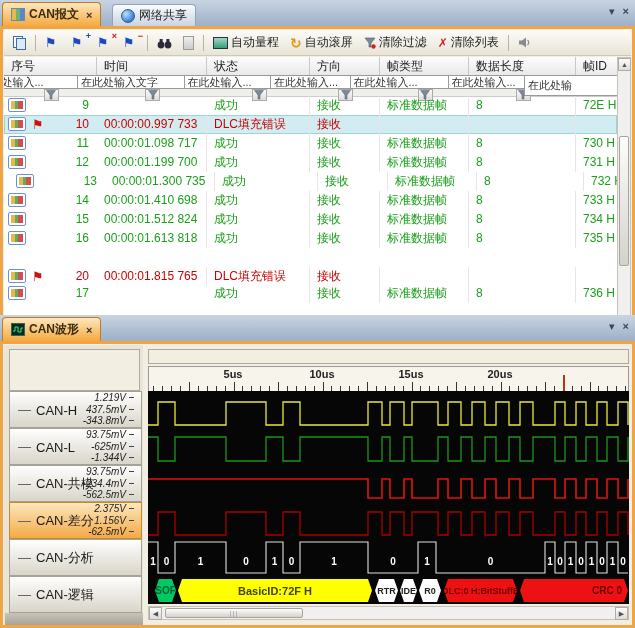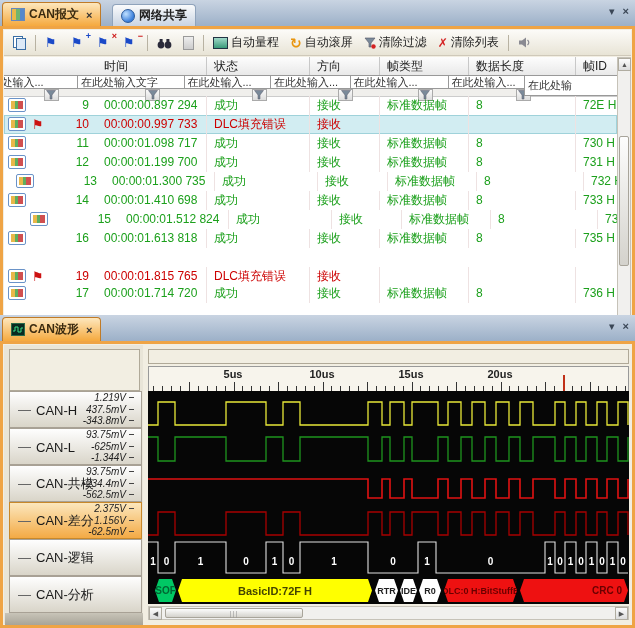--- a/index.html
+++ b/index.html
@@ -3,21 +3,21 @@
 <meta charset="utf-8">
 <style>
   html,body{margin:0;padding:0;}
   .stage{position:relative;width:635px;height:628px;background:#d8d4ca;overflow:hidden;
     font-family:"Liberation Sans","DejaVu Sans",sans-serif;font-size:12px;color:#222;}
   .panel{position:absolute;left:0;width:635px;}
   
   .tabbar{position:relative;height:26px;background:linear-gradient(#c9d4e2,#9cb0c8);border-bottom:1px solid #e89c3c;}
   .tab{position:absolute;bottom:0;height:21px;display:flex;align-items:center;gap:4px;padding:0 8px;
     border:1px solid #8fa3bb;border-bottom:none;border-radius:4px 4px 0 0;
-    background:linear-gradient(#fafbfc,#c9d4e2);font-size:12px;cursor:default;font-weight:bold;}
+    background:linear-gradient(#fafbfc,#c9d4e2);font-size:12px;cursor:default;}
   .tab.active{height:23px;background:linear-gradient(#fde7bd,#f5a93e);border-color:#c07b28;font-weight:bold;color:#3a2a10;}
   .tab .closex{font-weight:bold;color:#333;font-size:11px;margin-left:3px;}
   .chrome-btns{position:absolute;right:6px;top:5px;display:flex;gap:8px;color:#3a4656;font-size:11px;font-weight:bold;}
   .chrome-btns span{cursor:default;}
   .tabicon{display:inline-block;width:12px;height:11px;position:relative;}
   .ti-grid{background:#fff;border:1px solid #6688bb;background:linear-gradient(90deg,#e8b84a 33%,#6fb56f 33%,#6fb56f 66%,#5588cc 66%);}
   .ti-globe{width:12px;height:12px;border-radius:50%;background:radial-gradient(circle at 4px 4px,#bfe0ff,#3a7edb 70%);border:1px solid #2a5a9a;}
   .ti-wave{background:#0a2a20;border:1px solid #2a6a4a;}
   .ti-wave svg{position:absolute;left:0;top:0;}
   
@@ -172,20 +172,21 @@
         <span class="tsep"></span>
         <span class="tbtn">
           <svg width="13" height="13">
               <polygon points="1,4.5 4,4.5 8,1.5 8,11.5 4,8.5 1,8.5" fill="#8a8a92"></polygon>
               <path d="M9.5 4 q2.6 2.5 0 5" stroke="#8a8a92" fill="none" stroke-width="1.2"></path>
             </svg>
         </span>
       </div>
       <div class="tablewrap">
         <div class="thead" id="thead">
+            <div class="th" style="left: 0px; width: 93px;">序号</div>
             <div class="th" style="left: 93px; width: 110px;">时间</div>
             <div class="th" style="left: 203px; width: 103px;">状态</div>
             <div class="th" style="left: 306px; width: 70px;">方向</div>
             <div class="th" style="left: 376px; width: 89px;">帧类型</div>
             <div class="th" style="left: 465px; width: 107px;">数据长度</div>
             <div class="th" style="left: 572px; width: 46px;">帧ID</div>
           </div>
         <div class="tfilter" id="tfilter">
             <div class="filter-cell" style="left: 0px; width: 93px;">
               <input class="filter-input" readonly="" value="在此处输入..." style="">
@@ -238,21 +239,20 @@
             <div class="filter-cell" style="left: 572px; width: 46px;">
               <input class="filter-input" readonly="" value="在此处输" style="">
             </div>
           </div>
         <div class="trows" id="trows">
             <div class="t-row" style="top: 0px;">
               <span class="msg-icon">
                 <i></i>
               </span>
               <span class="c-no">9</span>
-              <span class="cell" style="left: 93px; width: 110px;">00:00:00.897 294</span>
               <span class="cell" style="left: 203px; width: 103px;">成功</span>
               <span class="cell" style="left: 306px; width: 70px;">接收</span>
               <span class="cell" style="left: 376px; width: 89px;">标准数据帧</span>
               <span class="cell" style="left: 465px; width: 107px;">8</span>
               <span class="cell" style="left: 572px; width: 46px;">72E H</span>
             </div>
             <div class="t-row err sel" style="top: 19px;">
               <span class="msg-icon">
                 <i></i>
               </span>
@@ -306,21 +306,21 @@
                 <i></i>
               </span>
               <span class="c-no">14</span>
               <span class="cell" style="left: 93px; width: 110px;">00:00:01.410 698</span>
               <span class="cell" style="left: 203px; width: 103px;">成功</span>
               <span class="cell" style="left: 306px; width: 70px;">接收</span>
               <span class="cell" style="left: 376px; width: 89px;">标准数据帧</span>
               <span class="cell" style="left: 465px; width: 107px;">8</span>
               <span class="cell" style="left: 572px; width: 46px;">733 H</span>
             </div>
-            <div class="t-row" style="top: 114px; margin-left: 22px;">
+            <div class="t-row" style="top: 114px;">
               <span class="msg-icon">
                 <i></i>
               </span>
               <span class="c-no">15</span>
               <span class="cell" style="left: 93px; width: 110px;">00:00:01.512 824</span>
               <span class="cell" style="left: 203px; width: 103px;">成功</span>
               <span class="cell" style="left: 306px; width: 70px;">接收</span>
               <span class="cell" style="left: 376px; width: 89px;">标准数据帧</span>
               <span class="cell" style="left: 465px; width: 107px;">8</span>
               <span class="cell" style="left: 572px; width: 46px;">734 H</span>
@@ -335,33 +335,32 @@
               <span class="cell" style="left: 306px; width: 70px;">接收</span>
               <span class="cell" style="left: 376px; width: 89px;">标准数据帧</span>
               <span class="cell" style="left: 465px; width: 107px;">8</span>
               <span class="cell" style="left: 572px; width: 46px;">735 H</span>
             </div>
             <div class="t-row" style="top: 152px; margin-top: 36px;">
               <span class="msg-icon">
                 <i></i>
               </span>
               <span class="c-no">17</span>
-              <span class="cell" style="left: 93px; width: 110px;">00:00:01.714 720</span>
               <span class="cell" style="left: 203px; width: 103px;">成功</span>
               <span class="cell" style="left: 306px; width: 70px;">接收</span>
               <span class="cell" style="left: 376px; width: 89px;">标准数据帧</span>
               <span class="cell" style="left: 465px; width: 107px;">8</span>
               <span class="cell" style="left: 572px; width: 46px;">736 H</span>
             </div>
             <div class="t-row err" style="top: 171px;">
               <span class="msg-icon">
                 <i></i>
               </span>
               <span class="row-flag">⚑</span>
-              <span class="c-no">19</span>
+              <span class="c-no">20</span>
               <span class="cell" style="left: 93px; width: 110px;">00:00:01.815 765</span>
               <span class="cell" style="left: 203px; width: 103px;">DLC填充错误</span>
               <span class="cell" style="left: 306px; width: 70px;">接收</span>
               <span class="cell" style="left: 376px; width: 89px;"></span>
               <span class="cell" style="left: 465px; width: 107px;"></span>
               <span class="cell" style="left: 572px; width: 46px;"></span>
             </div>
           </div>
       </div>
 
@@ -427,26 +426,26 @@
             <div class="ch-row sel">
               <div class="ch-box">
                 <span class="ch-label">CAN-差分</span>
                 <span class="ch-v v0">2.375V</span>
                 <span class="ch-v v1">1.156V</span>
                 <span class="ch-v v2">-62.5mV</span>
               </div>
             </div>
             <div class="ch-row">
               <div class="ch-box">
-                <span class="ch-label">CAN-逻辑</span>
+                <span class="ch-label">CAN-分析</span>
               </div>
             </div>
             <div class="ch-row">
               <div class="ch-box">
-                <span class="ch-label">CAN-分析</span>
+                <span class="ch-label">CAN-逻辑</span>
               </div>
             </div>
           </div>
       <div class="lp-bottom" style="top: 268px;"></div>
         </div>
       <div class="wavearea">
         <div class="wv-strip"></div>
         <div class="ruler" id="ruler">
             <div class="tick" style="left: 4.4px; height: 5px;"></div>
             <div class="tick" style="left: 13.3px; height: 5px;"></div>

